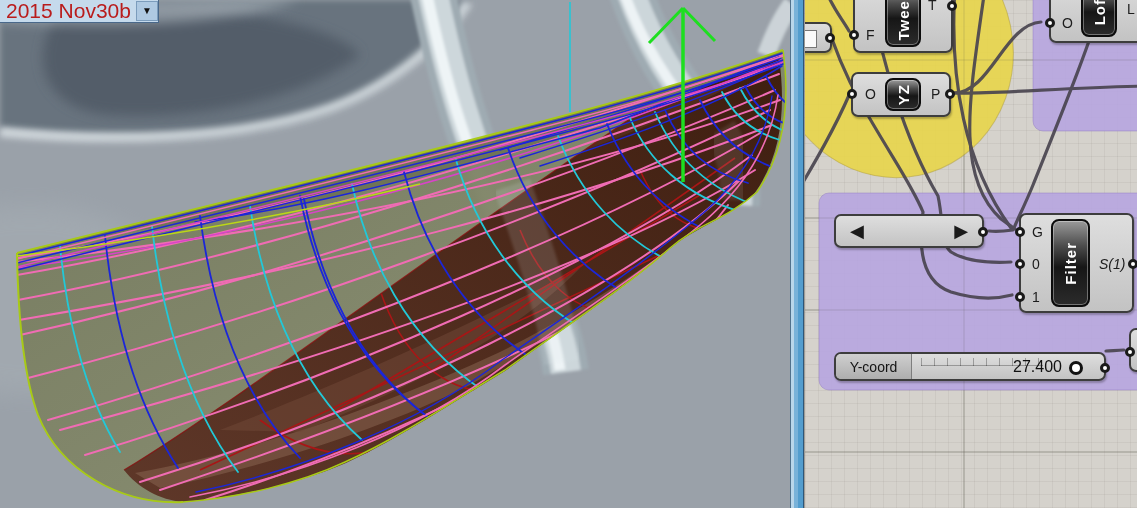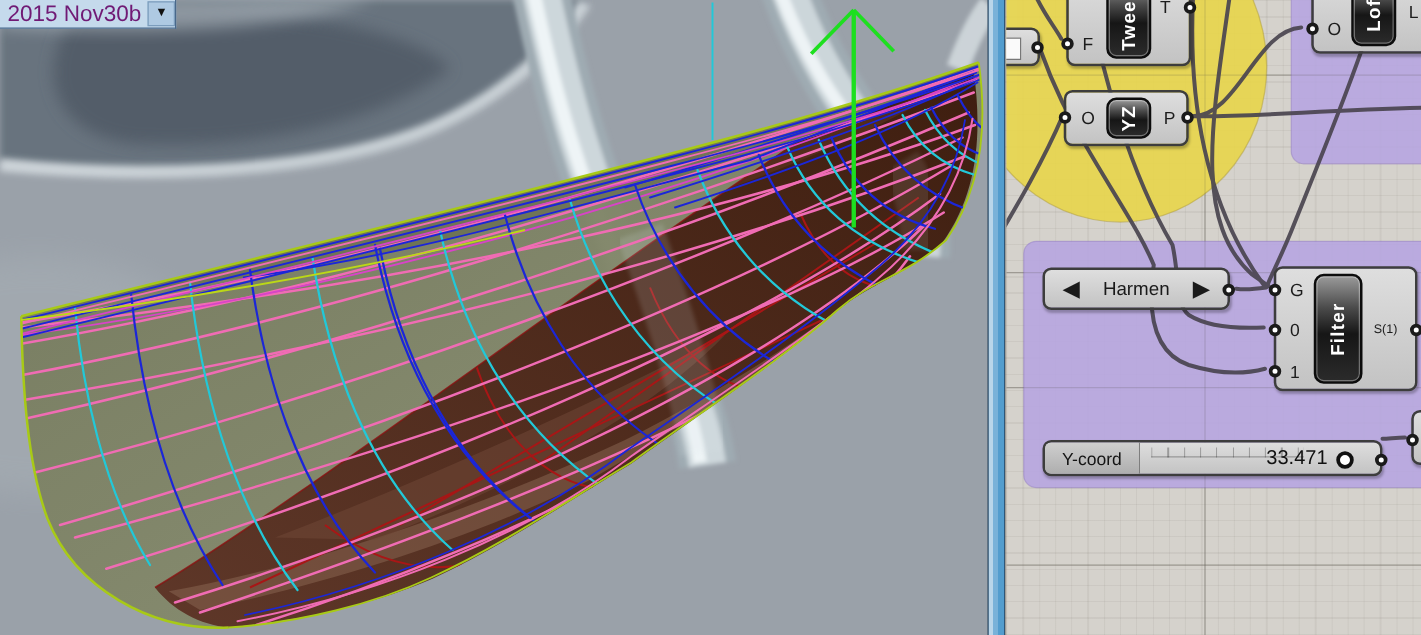--- a/index.html
+++ b/index.html
@@ -1,20 +1,20 @@
 <!DOCTYPE html>
 <html><head>
 <meta charset="utf-8">
 <style>
   html,body{margin:0;padding:0;background:#222;}
   #root{position:relative;width:1137px;height:508px;overflow:hidden;font-family:"Liberation Sans",sans-serif;}
   
   #viewport{position:absolute;left:0;top:0;width:790px;height:508px;background:linear-gradient(175deg,#a6acb3,#99a0a8 40%,#9aa1a9);overflow:hidden;}
   #vp-tab{position:absolute;left:0;top:0;height:22px;background:#c5daec;display:flex;align-items:center;padding:0 0 0 6px;border-right:1px solid #49688a;border-bottom:1px solid #49688a;z-index:5;}
-  #vp-tab .lbl{font-size:18px;color:#701a75;white-space:nowrap;text-align:center;}
+  #vp-tab .lbl{font-size:21px;color:#b91c1c;white-space:nowrap;text-align:center;}
   #vp-tab .dd{width:20px;height:18px;margin-left:5px;background:#aec9e2;border:1px solid #7b9cbc;display:flex;align-items:center;justify-content:center;}
   #vp-tab .dd span{font-size:10px;color:#111;line-height:1;}
   
   #splitter{position:absolute;left:790px;top:0;width:14px;height:508px;background:linear-gradient(90deg,#51718c 0 1px,#b9d6ea 1px 4px,#79b2d9 4px 8px,#539dce 8px 13px,#2d5679 13px 14px);}
   
   #canvas{position:absolute;left:804px;top:0;width:333px;height:508px;overflow:hidden;border-left:1px solid rgba(100,100,95,.5);box-sizing:content-box;
     background:
       repeating-linear-gradient(90deg, rgba(110,105,95,.09) 0 1px, transparent 1px 13px),
       repeating-linear-gradient(0deg, rgba(110,105,95,.09) 0 1px, transparent 1px 13px),
       #d5d2cc;}
@@ -271,38 +271,37 @@
       <span class="pin" style="left:-6px;top:40px;"></span>
     </div>
 
     <div class="gh-comp" style="left:214px;top:213px;width:115px;height:100px;">
       <div class="capsule" style="left:30px;width:39px;">
           <span class="vcap">Filter</span>
         </div>
       <span class="plabel" style="left:11px;top:10px;">G</span>
       <span class="plabel" style="left:11px;top:42px;">0</span>
       <span class="plabel" style="left:11px;top:75px;">1</span>
-      <span class="plabel" style="left:78px;top:42px;font-size:10px;">S(1)</span>
+      <span class="plabel" style="left:78px;top:42px;font-size:14px;font-style:italic;">S(1)</span>
       <span class="pin" style="left:-6px;top:12px;"></span>
       <span class="pin" style="left:-6px;top:44px;"></span>
       <span class="pin" style="left:-6px;top:77px;"></span>
       <span class="pin" style="right:-6px;top:44px;"></span>
     </div>
 
     <div class="gh-comp" style="left:29px;top:214px;width:150px;height:34px;">
       <span class="vl-arrow" style="left:14px;top:6px;">◀</span>
-      <span class="vl-label" style="top:7px;">Harmen</span>
       <span class="vl-arrow" style="right:14px;top:6px;">▶</span>
       <span class="pin" style="right:-6px;top:11px;"></span>
     </div>
 
     <div class="gh-comp" id="slider" style="left:29px;top:352px;width:272px;height:29px;">
       <div class="slabel">Y-coord</div>
       <div class="ticks"></div>
-      <span class="sval">33.471</span>
+      <span class="sval">27.400</span>
       <span class="knob"></span>
       <span class="pin" style="right:-6px;top:9px;"></span>
     </div>
 
     <div class="gh-comp" style="left:324px;top:328px;width:24px;height:44px;border-radius:7px 0 0 7px;">
       <span class="pin" style="left:-6px;top:17px;"></span>
     </div>
   </div>
 </div>
 

